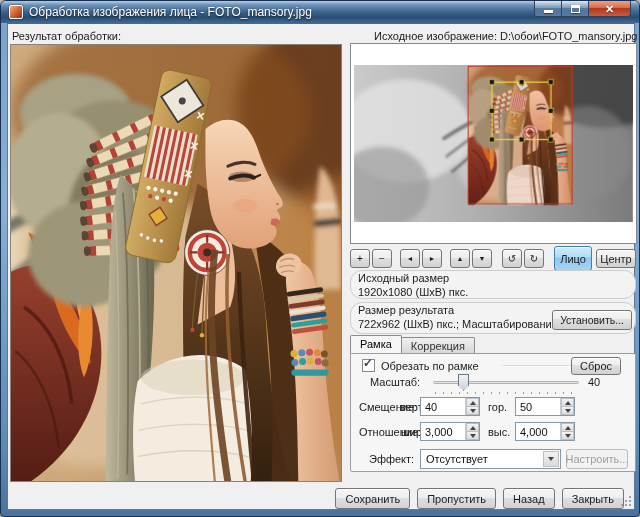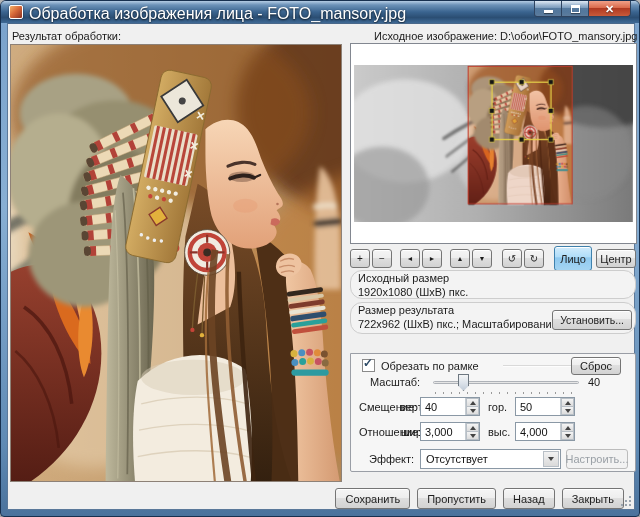--- a/index.html
+++ b/index.html
@@ -7,21 +7,21 @@
   .window{position:relative;width:640px;height:517px;margin:0 auto;
     background:linear-gradient(180deg,#9cc0e0 0%,#7ba3cc 5%,#88afd4 40%,#5f8ab4 86%,#4a729c 100%);
     border:1px solid #17304f;border-radius:6px 6px 4px 4px;overflow:hidden;
     box-shadow:0 2px 8px rgba(0,0,0,.5);}
   
   .titlebar{position:absolute;left:0;top:0;width:100%;height:22px;
     background:linear-gradient(180deg,#b4cce4 0%,#6c92b8 18%,#3a648f 50%,#2b4e73 75%,#3f6a96 100%);}
   .app-icon{position:absolute;left:8px;top:4px;width:14px;height:14px;border:1px solid #fff;
     background:linear-gradient(135deg,#f3b26a 0%,#d86a3a 45%,#8a3020 100%);border-radius:2px;
     box-shadow:0 0 2px rgba(0,0,0,.6);}
-  .title-text{position:absolute;left:28px;top:4px;font-size:16px;color:#fff;
+  .title-text{position:absolute;left:28px;top:4px;font-size:12px;color:#fff;
     text-shadow:0 1px 2px rgba(0,0,0,.8);white-space:nowrap;}
   .caption-group{position:absolute;right:8px;top:0;display:flex;}
   .cap-btn{height:16px;border:1px solid #2f4460;border-top:none;display:flex;align-items:center;justify-content:center;
     background:linear-gradient(180deg,rgba(255,255,255,.55) 0%,rgba(190,208,226,.35) 45%,rgba(90,120,150,.35) 50%,rgba(150,175,200,.45) 100%);
     border-radius:0 0 3px 3px;margin-left:0;}
   .cap-min{width:28px;border-radius:0 0 0 3px;}
   .cap-max{width:27px;border-left:none;border-radius:0;}
   .cap-close{width:42px;border-left:none;border-radius:0 0 4px 0;
     background:linear-gradient(180deg,#f0a088 0%,#d96a4c 45%,#b03a22 50%,#c85a3a 100%);}
   .min-glyph{width:9px;height:3px;background:#fff;box-shadow:0 1px 1px rgba(0,0,0,.5);margin-top:5px;}
@@ -465,20 +465,24 @@
     <div class="groupbox g1">
       <span class="group-title">Исходный размер</span>
       <span class="group-value">1920x1080 (ШхВ) пкс.</span>
     </div>
     <div class="groupbox g2">
       <span class="group-title">Размер результата</span>
       <span class="group-value">722x962 (ШхВ) пкс.; Масштабирование выключено</span>
       <button class="btn set-btn">Установить...</button>
     </div>
 
+    <div class="tabstrip">
+      <div class="tab tab-active">Рамка</div>
+      <div class="tab tab-inactive">Коррекция</div>
+    </div>
     <div class="tabpanel">
       <div class="checkbox">
         <span class="check">✓</span>
       </div>
       <span class="lbl" style="left:30px;top:6px;">Обрезать по рамке</span>
       <div class="check-sep"></div>
       <button class="btn reset-btn">Сброс</button>
 
       <span class="lbl" style="left:19px;top:22px;">Масштаб:</span>
       <div class="slider">

